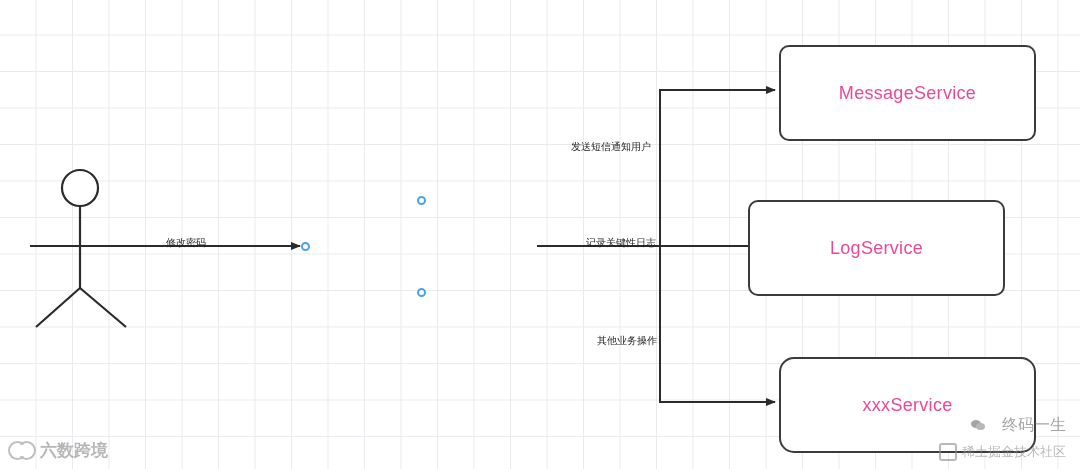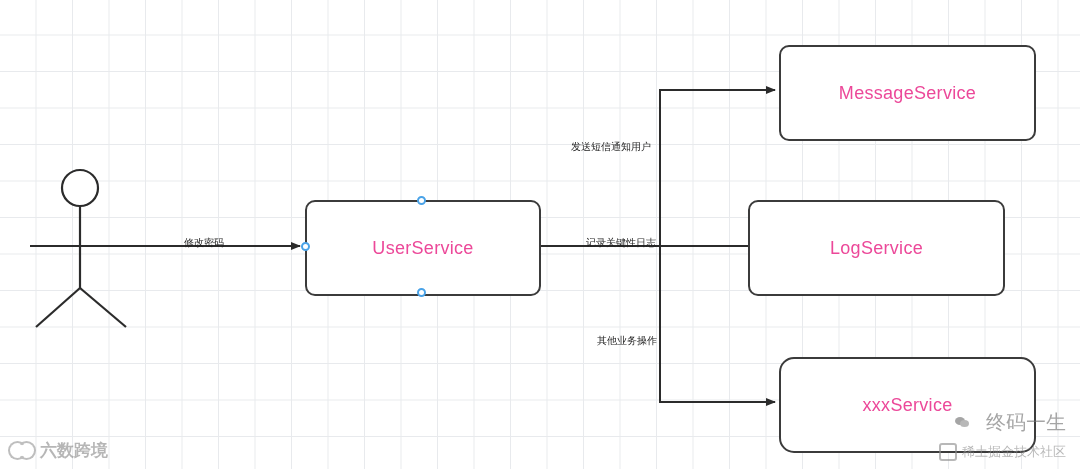--- a/index.html
+++ b/index.html
@@ -102,21 +102,21 @@
     bottom: 8px;
     text-align: right;
     opacity: 0.62;
   }
   .wm-r-top {
     display: flex;
     align-items: center;
     justify-content: flex-end;
     gap: 16px;
     font-family: "DejaVu Sans", sans-serif;
-    font-size: 20px;
+    font-size: 16px;
     color: #6f6f6f;
   }
   .wm-r-bot {
     display: flex;
     align-items: center;
     justify-content: flex-end;
     gap: 5px;
     font-family: "DejaVu Sans", sans-serif;
     font-size: 13px;
     color: #8d8d8d;
@@ -163,41 +163,38 @@
 
     <line x1="130" y1="246" x2="300" y2="246" stroke="#2b2b2b" stroke-width="2" marker-end="url(#arrow)"></line>
 
     <path d="M537,246 L660,246 L660,90 L775,90" fill="none" stroke="#2b2b2b" stroke-width="2" marker-end="url(#arrow)"></path>
 
     <line x1="537" y1="246" x2="775" y2="246" stroke="#2b2b2b" stroke-width="2" marker-end="url(#arrow)"></line>
 
     <path d="M537,246 L660,246 L660,402 L775,402" fill="none" stroke="#2b2b2b" stroke-width="2" marker-end="url(#arrow)"></path>
   </svg>
 
-  <div class="box" style="left:305px; top:200px; width:232px; height:92px;">
-    <span>UserService</span>
-  </div>
 
   <div class="box" style="left:779px; top:45px; width:253px; height:92px;">
     <span>MessageService</span>
   </div>
 
   <div class="box" style="left:748px; top:200px; width:253px; height:92px;">
     <span>LogService</span>
   </div>
 
   <div class="box" style="left:779px; top:357px; width:253px; height:92px;border-radius:15px;">
     <span>xxxService</span>
   </div>
 
   <div class="handle" style="left:417px; top:195.5px;"></div>
   <div class="handle" style="left:417px; top:287.5px;"></div>
   <div class="handle" style="left:300.5px; top:241.5px;"></div>
 
-  <div class="label cn" style="left:184px; top:236px;">修改密码</div>
+  <div class="label cn" style="left:166px; top:236px;">修改密码</div>
 
   <div class="label cn" style="left:571px; top:140px;">发送短信通知用户</div>
 
   <div class="label cn" style="left:586px; top:236px;">记录关键性日志</div>
 
   <div class="label cn" style="left:597px; top:334px;">其他业务操作</div>
 
   <div class="watermark-left">
     <span class="wm-mark">
       <span class="c1"></span>

